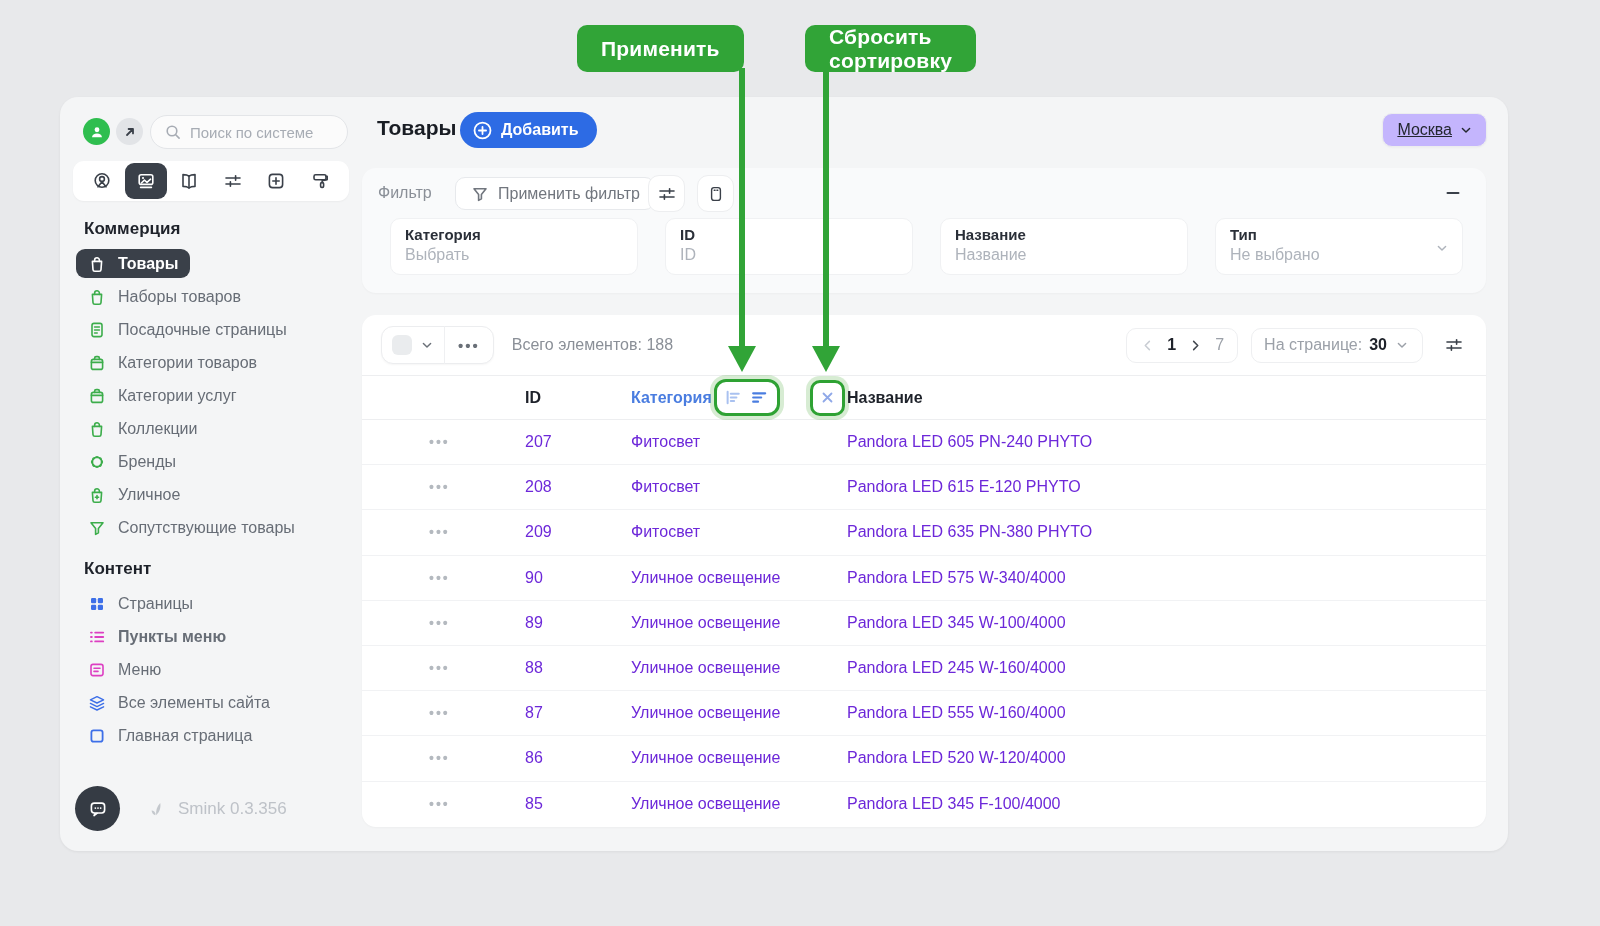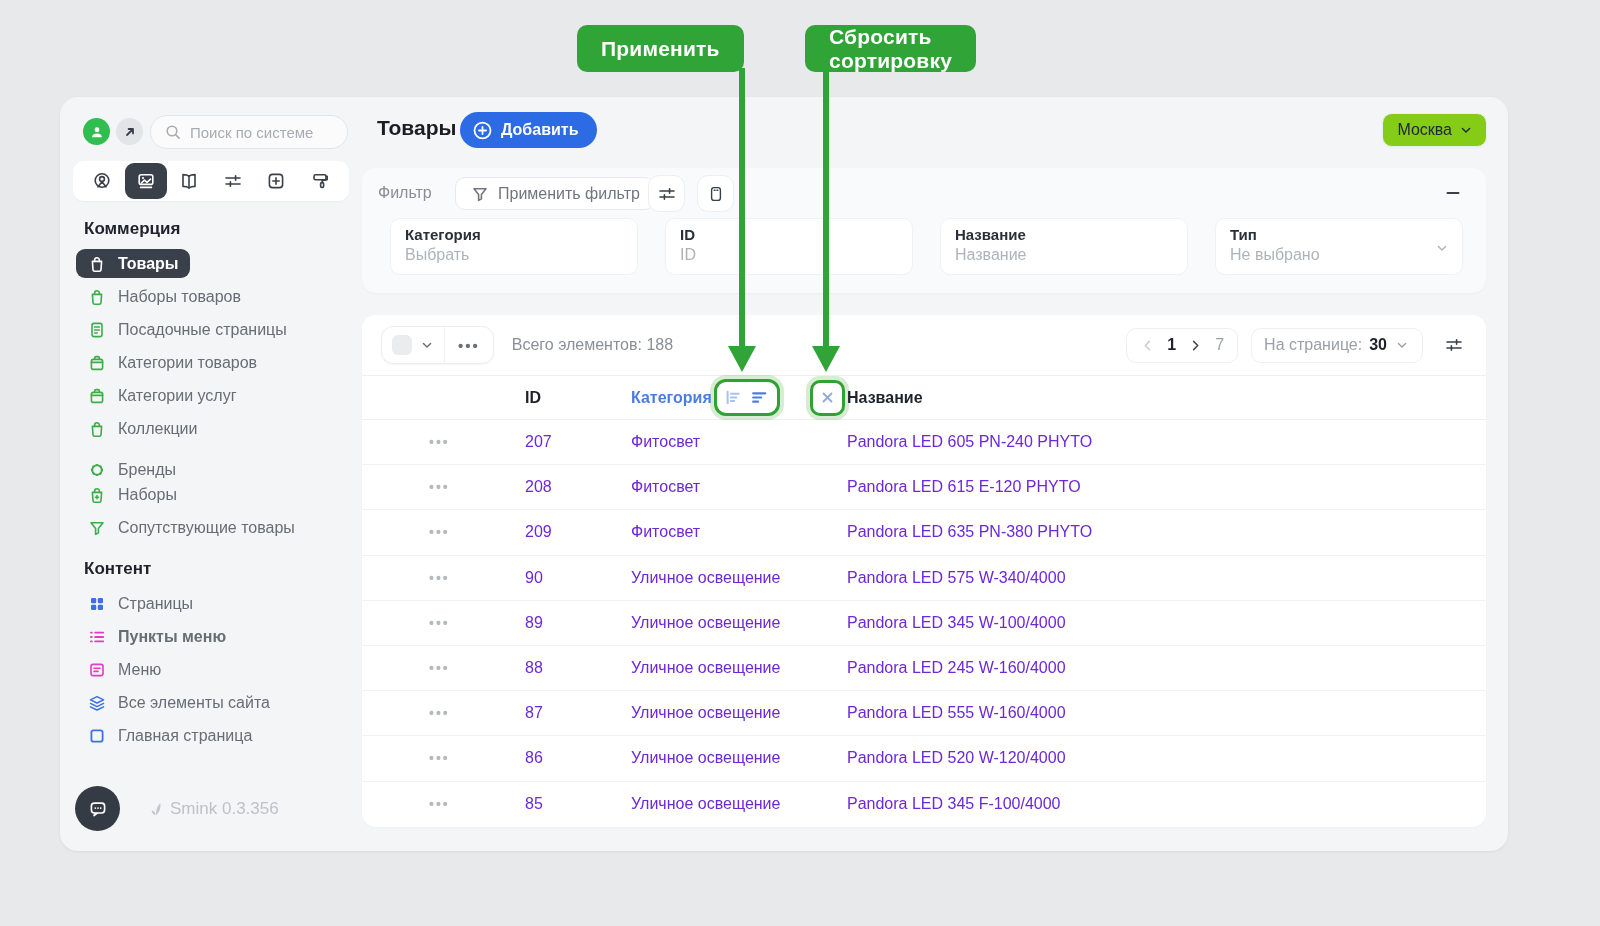--- a/index.html
+++ b/index.html
@@ -45,33 +45,33 @@
   .sb-item { position:absolute; left:16px; height:29px; display:flex; align-items:center; gap:11px;
     padding:0 11px; border-radius:9px; color:#676D76; font-size:16px; cursor:pointer; }
   .sb-item .s-ic { display:flex; width:20px; height:20px; color:#3CAD4B; }
   .sb-item.ic-blue .s-ic { color:#3D6FE8; }
   .sb-item.ic-pink .s-ic { color:#DD3FC2; }
   .sb-item.active { background:#3A4049; color:#fff; font-weight:bold; }
   .sb-item.active .s-ic { color:#fff; }
 
   .chat-btn { position:absolute; left:15px; top:689px; width:45px; height:45px; border-radius:50%;
     background:#353B44; display:flex; align-items:center; justify-content:center; }
-  .version { position:absolute; left:88px; top:702px; display:flex; align-items:center; gap:4px;
+  .version { position:absolute; left:88px; top:702px; display:flex; align-items:center; gap:12px;
     color:#BEC2C8; font-size:17px; }
 
   
   .content { position:absolute; left:302px; top:0; right:0; bottom:0; }
   .page-head { position:absolute; left:0; top:0; width:100%; height:64px; }
   .page-title { position:absolute; left:15px; top:19px; font-size:21px; font-weight:bold; color:#191D24; }
   .add-btn { position:absolute; left:98px; top:15px; height:36px; padding:0 18px 0 12px;
     background:#2D6BE4; border-radius:18px; display:flex; align-items:center; gap:8px;
     color:#fff; font-size:16px; font-weight:bold; border:none; cursor:pointer; font-family:inherit; }
   .region-btn { position:absolute; right:21px; top:16px; height:34px; padding:0 12px 0 14px;
-    background:#84cc16; border:1px solid #ECEDEF; border-radius:10px; display:flex; align-items:center;
-    gap:6px; font-size:16px; color:#23272F; cursor:pointer; box-shadow:0 1px 2px rgba(0,0,0,.03); }
+    background:#c4b5fd; border:1px solid #ECEDEF; border-radius:10px; display:flex; align-items:center;
+    gap:6px; font-size:16px; color:#23272F; cursor:pointer; box-shadow:0 1px 2px rgba(0,0,0,.03);text-decoration:underline; }
 
   .filter-panel { position:absolute; left:0; top:71px; width:1124px; height:125px;
     background:#F9FAFB; border-radius:14px; box-shadow:0 1px 2px rgba(0,0,0,.03); }
   .f-label { position:absolute; left:16px; top:16px; font-size:16px; color:#8A8F97; }
   .apply-btn { position:absolute; left:93px; top:9px; height:33px; padding:0 14px;
     background:#fff; border:1px solid #E7E9EC; border-radius:10px; display:flex; align-items:center;
     gap:8px; font-size:16px; color:#71767E; cursor:pointer; font-family:inherit; }
   .sq-btn { position:absolute; top:7px; width:37px; height:37px; background:#fff;
     border:1px solid #EDEEF0; border-radius:11px; display:flex; align-items:center;
     justify-content:center; color:#3A4049; cursor:pointer; }
@@ -284,38 +284,38 @@
           </div>
           <div class="sb-item" style="top: 317px; text-align: center;">
             <span class="s-ic">
               <svg width="20" height="20" viewBox="0 0 20 20" fill="none" stroke="currentColor" stroke-width="1.6" stroke-linecap="round" stroke-linejoin="round">
                 <path d="M5.4 7.4h9.2l-.6 8.2a1.8 1.8 0 01-1.8 1.7H7.8A1.8 1.8 0 016 15.6l-.6-8.2z"></path>
                 <path d="M7.6 7.4V6.2a2.4 2.4 0 014.8 0v1.2"></path>
               </svg>
             </span>
             <span>Коллекции</span>
           </div>
-          <div class="sb-item" style="top: 358px;">
+          <div class="sb-item" style="top: 350px;">
             <span class="s-ic">
               <svg width="20" height="20" viewBox="0 0 20 20" fill="none" stroke="currentColor" stroke-width="1.4" stroke-linecap="round" stroke-linejoin="round">
                 <rect x="5.6" y="5.6" width="8.8" height="8.8" rx="2.4"></rect>
                 <rect x="5.6" y="5.6" width="8.8" height="8.8" rx="2.4" transform="rotate(45 10 10)"></rect>
               </svg>
             </span>
             <span>Бренды</span>
           </div>
           <div class="sb-item" style="top: 383px;">
             <span class="s-ic">
               <svg width="20" height="20" viewBox="0 0 20 20" fill="none" stroke="currentColor" stroke-width="1.6" stroke-linecap="round" stroke-linejoin="round">
                 <path d="M5.4 7.4h9.2l-.6 8.2a1.8 1.8 0 01-1.8 1.7H7.8A1.8 1.8 0 016 15.6l-.6-8.2z"></path>
                 <path d="M7.6 7.4V6.2a2.4 2.4 0 014.8 0v1.2"></path>
                 <path d="M10 10.6v3.2M8.4 12.2h3.2"></path>
               </svg>
             </span>
-            <span>Наборы</span>
+            <span>Уличное</span>
           </div>
           <div class="sb-item" style="top: 416px;">
             <span class="s-ic">
               <svg width="20" height="20" viewBox="0 0 20 20" fill="none" stroke="currentColor" stroke-width="1.6" stroke-linecap="round" stroke-linejoin="round">
                 <path d="M4 4.8h12l-4.6 5.6v4.4l-2.8 1.6v-6z"></path>
               </svg>
             </span>
             <span>Сопутствующие товары</span>
           </div>
           <div class="sb-section-title" style="top: 462px;">Контент</div>

